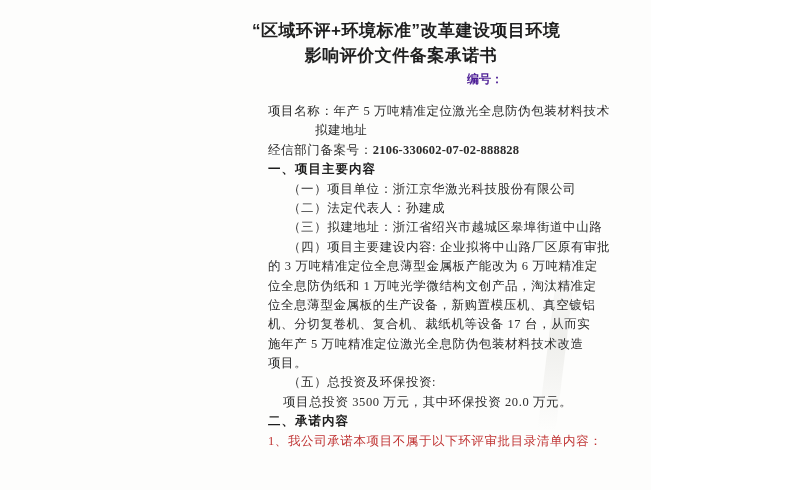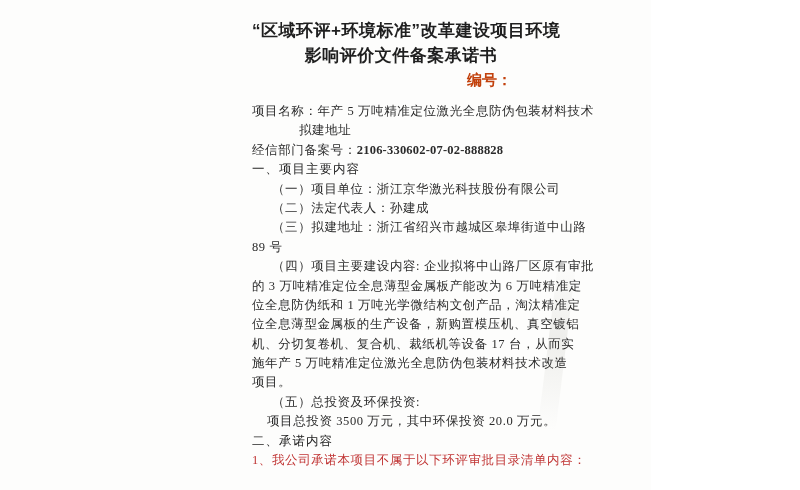--- a/index.html
+++ b/index.html
@@ -24,36 +24,36 @@
     color:#282828;
   }
   .title{
     font-family:"Liberation Sans","DejaVu Sans",sans-serif;
     font-weight:700;font-size:17px;line-height:25px;
     text-align:center;color:#1f1f1f;letter-spacing:0.5px;
     white-space:nowrap;
   }
   .serial{
     font-family:"Liberation Sans","DejaVu Sans",sans-serif;
-    font-weight:700;font-size:15px;line-height:15px;
-    margin-top:4px;padding-left:215px;color:#c2410c;
+    font-weight:700;font-size:12px;line-height:15px;
+    margin-top:4px;padding-left:215px;color:#4c1d95;
     white-space:nowrap;
   }
   .content{
     margin-top:15px;
     font-size:12.5px;line-height:19.4px;letter-spacing:0.6px;
     color:#2b2b2b;
   }
-  .line{white-space:nowrap;height:19.4px;}
+  .line{white-space:nowrap;height:19.4px;margin-left:16px;}
   .ind2{padding-left:20px;}   
   .ind1{padding-left:15px;}   
   .cont2{padding-left:47px;}  
   .heading{
     font-family:"Liberation Sans","DejaVu Sans",sans-serif;
-    font-weight:400;color:#1d1d1d;letter-spacing:1px;
+    font-weight:700;color:#1d1d1d;letter-spacing:1px;
   }
   .num{font-weight:700;letter-spacing:0.2px;}
   .blurred{color:#b91c1c;filter:blur(0.4px);opacity:0.9;}
 </style>
 </head>
 <body>
 
 <div class="page">
   <div class="smudge"></div>
 
@@ -71,21 +71,20 @@
       <div class="line cont2">拟建地址</div>
 
       <div class="line"><span>经信部门备案号：</span><span class="num">2106-330602-07-02-888828</span></div>
 
 
       <div class="line heading">一、项目主要内容</div>
 
       <div class="line ind2">（一）项目单位：浙江京华激光科技股份有限公司</div>
       <div class="line ind2">（二）法定代表人：孙建成</div>
       <div class="line ind2">（三）拟建地址：浙江省绍兴市越城区皋埠街道中山路</div>
-      <div class="line">89 号</div>
 
       <div class="line ind2">（四）项目主要建设内容: 企业拟将中山路厂区原有审批</div>
       <div class="line">的 3 万吨精准定位全息薄型金属板产能改为 6 万吨精准定</div>
       <div class="line">位全息防伪纸和 1 万吨光学微结构文创产品，淘汰精准定</div>
       <div class="line">位全息薄型金属板的生产设备，新购置模压机、真空镀铝</div>
       <div class="line">机、分切复卷机、复合机、裁纸机等设备 17 台，从而实</div>
       <div class="line">施年产 5 万吨精准定位激光全息防伪包装材料技术改造</div>
       <div class="line">项目。</div>
 
       <div class="line ind2">（五）总投资及环保投资:</div>

